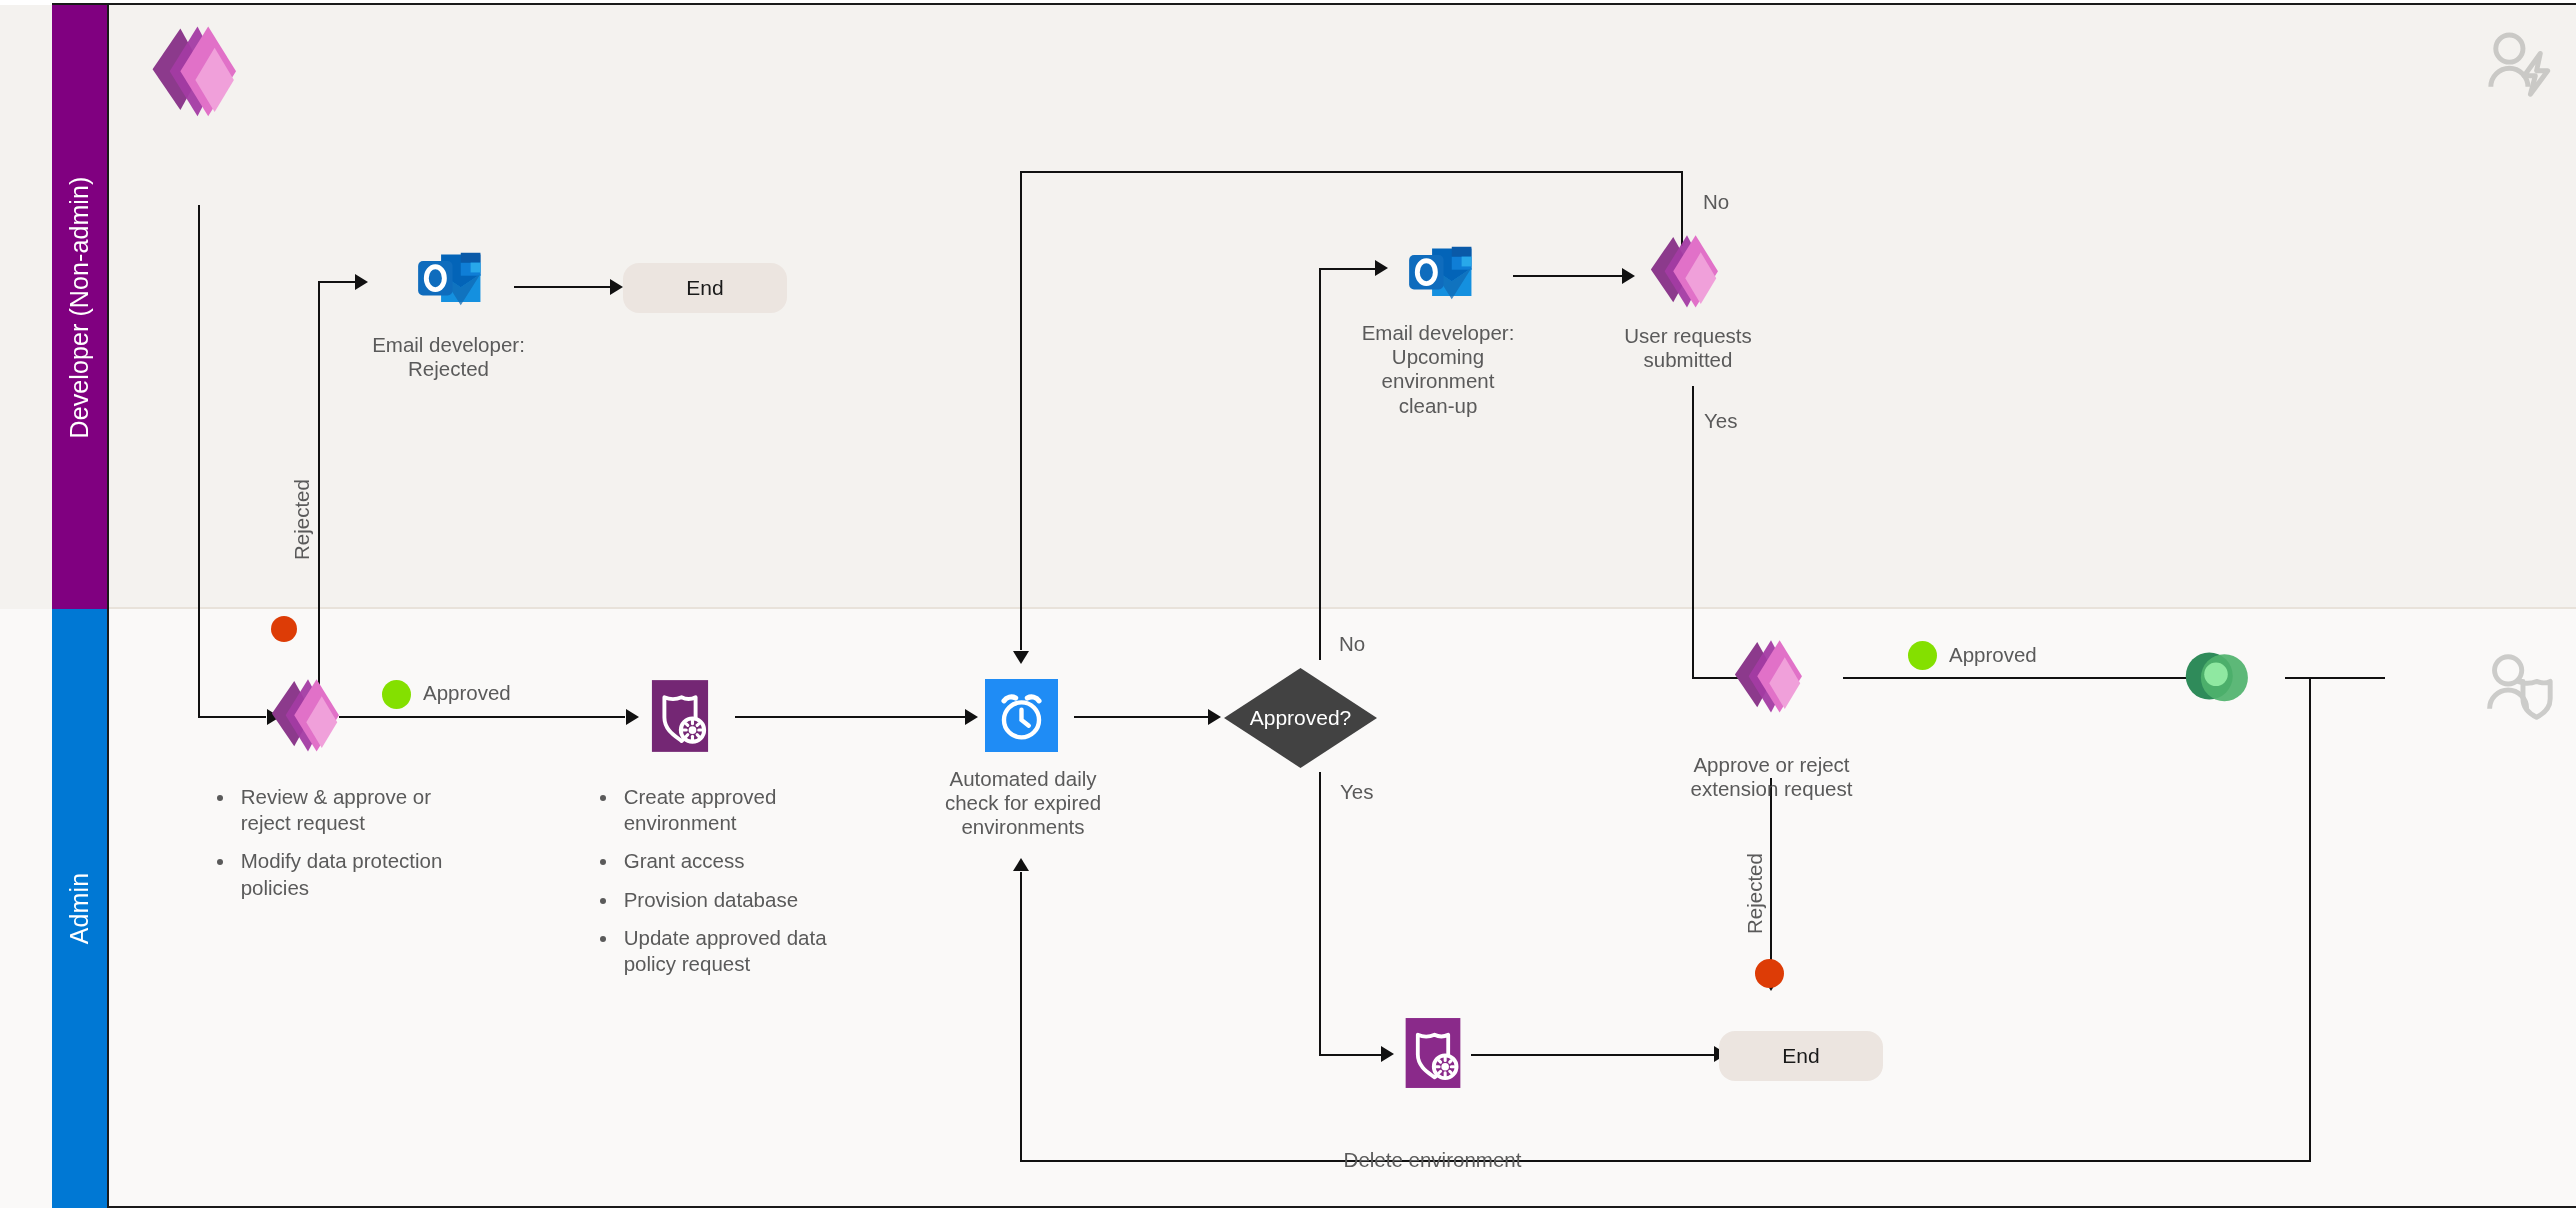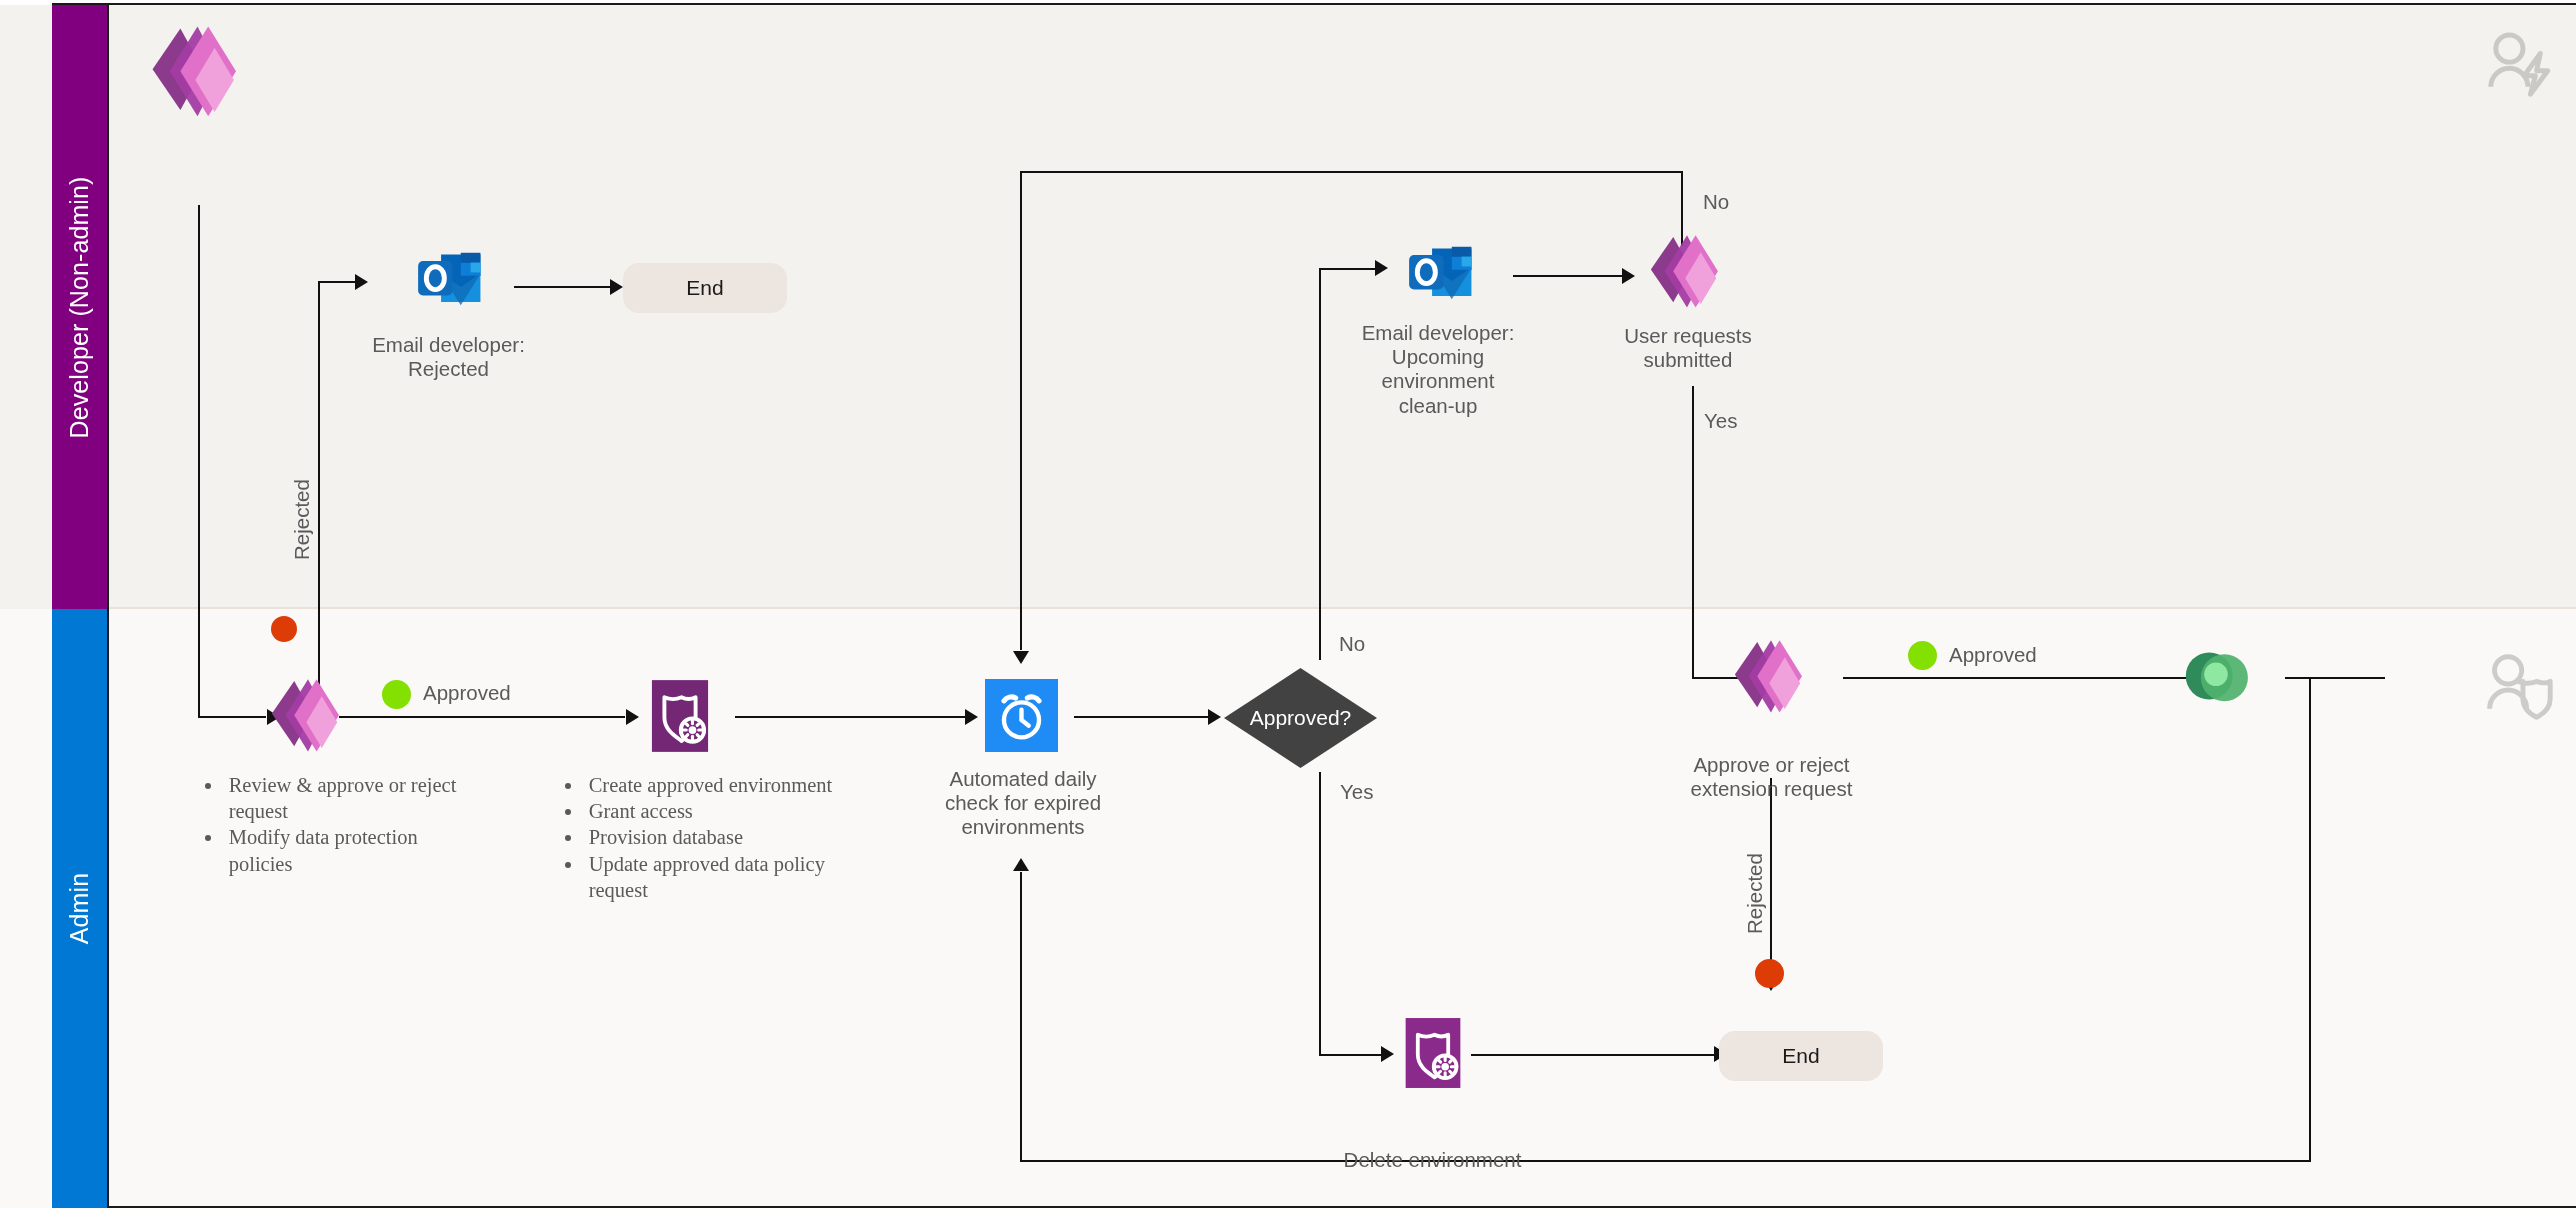--- a/index.html
+++ b/index.html
@@ -33,21 +33,21 @@
   .ar-r{border-top:8px solid transparent;border-bottom:8px solid transparent;border-left:13.7px solid #111;}
   .ar-d{border-left:8px solid transparent;border-right:8px solid transparent;border-top:13.7px solid #111;}
   .ar-u{border-left:8px solid transparent;border-right:8px solid transparent;border-bottom:13.7px solid #111;}
 
   
   .nlabel{position:absolute;color:#5a5a5a;font-size:20.5px;line-height:1.18;text-align:center;}
   .elabel{position:absolute;color:#5a5a5a;font-size:20.5px;line-height:1.18;white-space:nowrap;}
   .vlabel{position:absolute;color:#5a5a5a;font-size:20.5px;white-space:nowrap;transform:rotate(-90deg);transform-origin:left top;}
   .bullets{position:absolute;color:#5a5a5a;font-size:20.5px;line-height:1.28;}
   .bullets ul{margin:0;padding:0 0 0 18.7px;list-style:disc;}
-  .bullets li{margin:0;padding-left:5px;font-family:Liberation Serif, serif;}
+  .bullets li{margin:12px;padding-left:5px;}
 
   
   .end-pill{
     position:absolute;background:#ece5e0;border-radius:16px;
     display:flex;align-items:center;justify-content:center;
     color:#1a1a1a;font-size:21px;
   }
   .diamond-dec{
     position:absolute;background:#424242;
     display:flex;align-items:center;justify-content:center;
@@ -215,21 +215,21 @@
       <line x1="66" y1="56" x2="66" y2="60"></line>
         <line x1="66" y1="76" x2="66" y2="80"></line>
       <line x1="54" y1="68" x2="58" y2="68"></line>
         <line x1="74" y1="68" x2="78" y2="68"></line>
       <line x1="58" y1="60" x2="60" y2="62"></line>
         <line x1="72" y1="74" x2="74" y2="76"></line>
       <line x1="74" y1="60" x2="72" y2="62"></line>
         <line x1="60" y1="74" x2="58" y2="76"></line>
     </g>
   </svg>
-  <div class="bullets" style="left:565px;top:772px;width:274px;">
+  <div class="bullets" style="left:588px;top:772px;width:274px;">
     <ul>
       <li>Create approved environment</li>
       <li>Grant access</li>
       <li>Provision database</li>
       <li>Update approved data policy request</li>
     </ul>
   </div>
 
   <svg class="ico" style="left:985px;top:679px;" width="73" height="73" viewBox="0 0 100 100">
     <rect x="0" y="0" width="100" height="100" fill="#1f8cf5"></rect>

